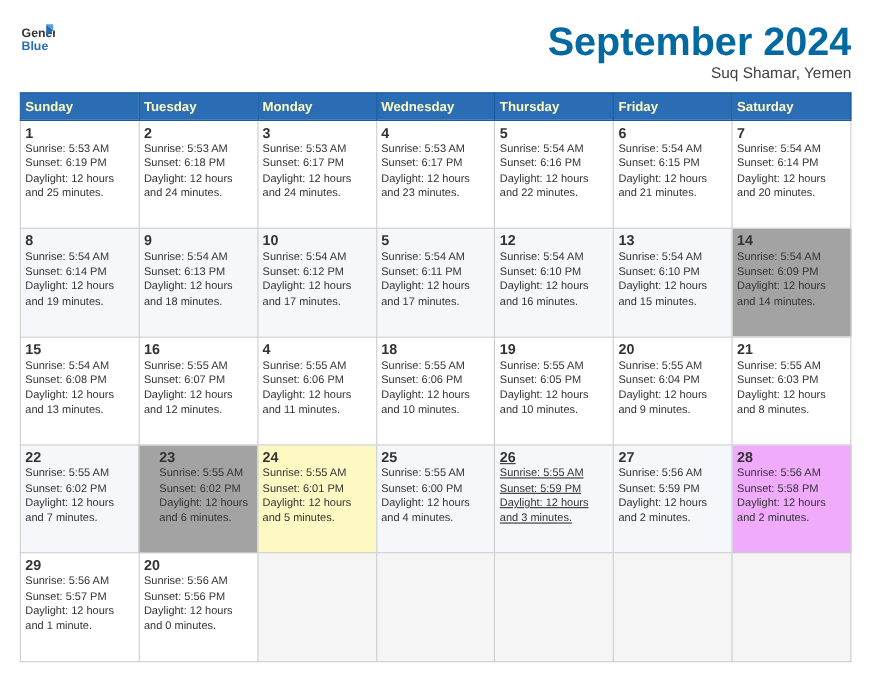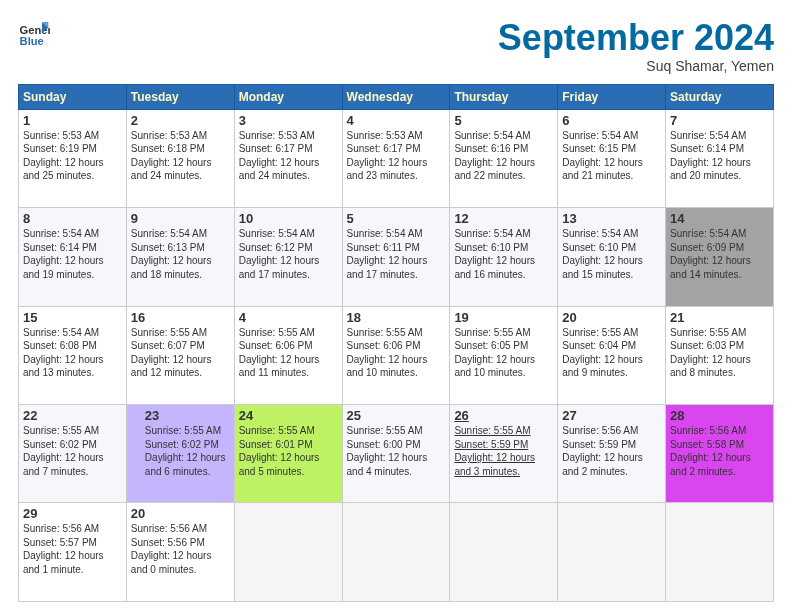--- a/index.html
+++ b/index.html
@@ -207,41 +207,41 @@
           <td>
             <span class="day-num">21</span>
             <div class="day-info">Sunrise: 5:55 AM<br>Sunset: 6:03 PM<br>Daylight: 12 hours<br>and 8 minutes.</div>
           </td>
         </tr>
         <tr style="background: rgb(245, 247, 250);">
           <td style="background: rgb(245, 247, 250);">
             <span class="day-num">22</span>
             <div class="day-info">Sunrise: 5:55 AM<br>Sunset: 6:02 PM<br>Daylight: 12 hours<br>and 7 minutes.</div>
           </td>
-          <td style="background: #c4b5fd; padding-left: 18px;">
+          <td style="background: #a3a3a3; padding-left: 18px;">
             <span class="day-num">23</span>
             <div class="day-info">Sunrise: 5:55 AM<br>Sunset: 6:02 PM<br>Daylight: 12 hours<br>and 6 minutes.</div>
           </td>
-          <td style="background: #bef264; margin-left: 40px;">
+          <td style="background: #fef9c3; margin-left: 40px;">
             <span class="day-num">24</span>
             <div class="day-info">Sunrise: 5:55 AM<br>Sunset: 6:01 PM<br>Daylight: 12 hours<br>and 5 minutes.</div>
           </td>
           <td style="background: rgb(245, 247, 250);">
             <span class="day-num">25</span>
             <div class="day-info">Sunrise: 5:55 AM<br>Sunset: 6:00 PM<br>Daylight: 12 hours<br>and 4 minutes.</div>
           </td>
           <td style="background: rgb(245, 247, 250); text-decoration: underline;">
             <span class="day-num">26</span>
             <div class="day-info">Sunrise: 5:55 AM<br>Sunset: 5:59 PM<br>Daylight: 12 hours<br>and 3 minutes.</div>
           </td>
           <td style="background: rgb(245, 247, 250); margin-left: 21px;">
             <span class="day-num">27</span>
             <div class="day-info">Sunrise: 5:56 AM<br>Sunset: 5:59 PM<br>Daylight: 12 hours<br>and 2 minutes.</div>
           </td>
-          <td style="background: #d946ef;">
+          <td style="background: #f0abfc;">
             <span class="day-num">28</span>
             <div class="day-info">Sunrise: 5:56 AM<br>Sunset: 5:58 PM<br>Daylight: 12 hours<br>and 2 minutes.</div>
           </td>
         </tr>
         <tr>
           <td>
             <span class="day-num">29</span>
             <div class="day-info">Sunrise: 5:56 AM<br>Sunset: 5:57 PM<br>Daylight: 12 hours<br>and 1 minute.</div>
           </td>
           <td>

